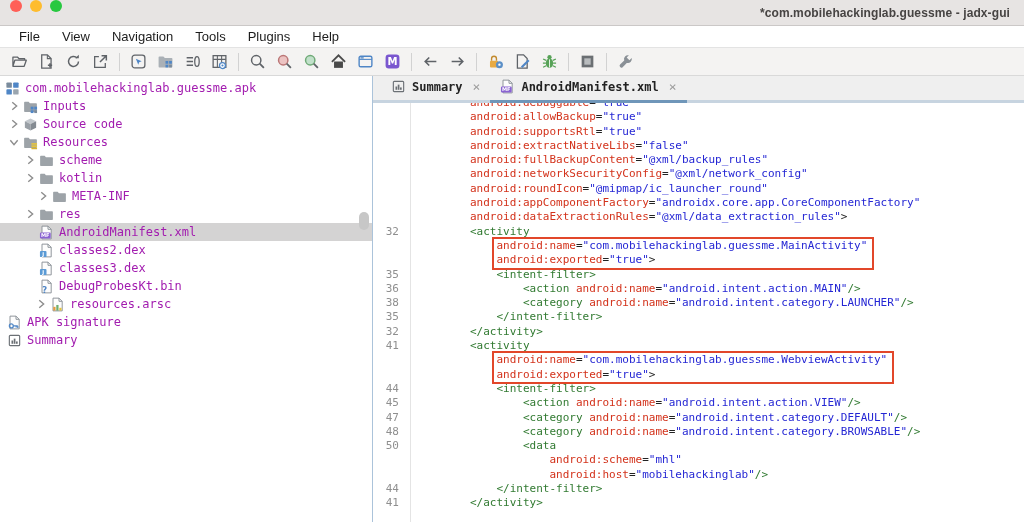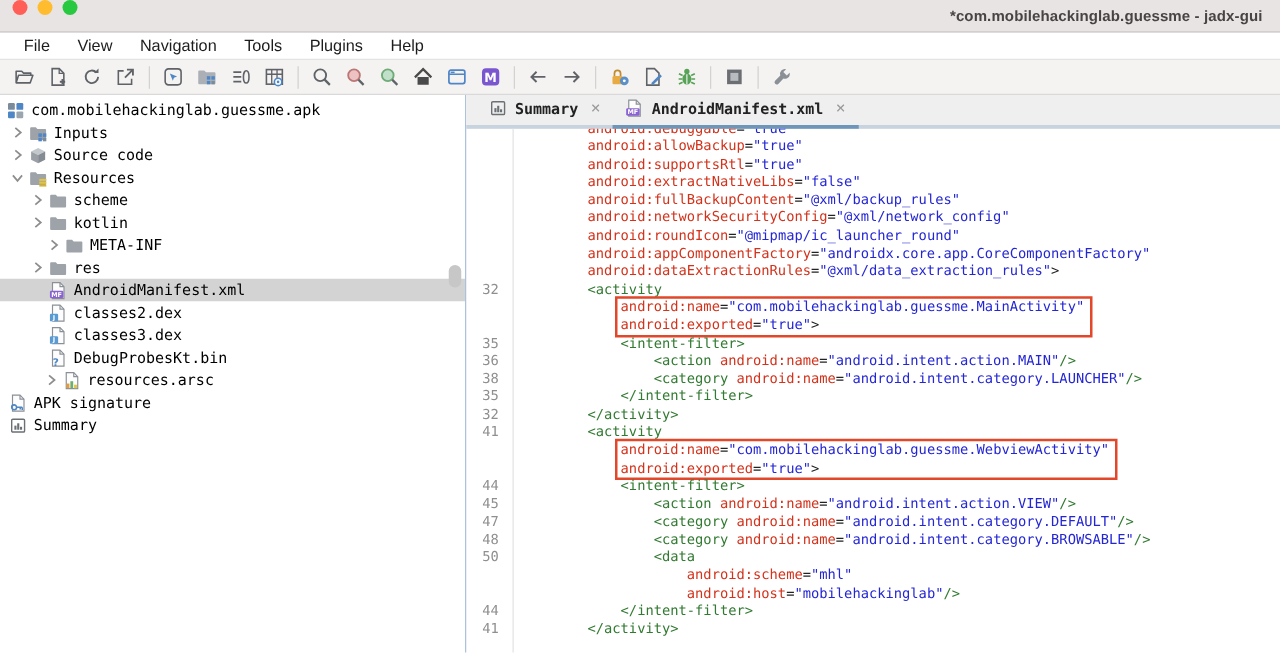--- a/index.html
+++ b/index.html
@@ -25,21 +25,21 @@
              display: flex; align-items: center; padding-left: 6px; }
   .tb-btn { width: 27px; height: 24px; display: flex; align-items: center; justify-content: center;
             border-radius: 4px; }
   .tb-sep { width: 1px; height: 18px; background: #d2d2d2; margin: 0 5px; }
 
   
   .main { display: flex; height: 446px; }
 
   .sidebar { width: 372px; background: #fff; position: relative; flex: none; padding-top: 3px; }
   .tree-row { height: 18px; display: flex; align-items: center; white-space: nowrap;
-              font-family: "DejaVu Sans Mono", monospace; font-size: 12px; color: #000000; }
+              font-family: "DejaVu Sans Mono", monospace; font-size: 12px; color: #a21caf; }
   .tree-row.selected { background: var(--sel-bg); }
   .tree-chevron { width: 16px; height: 16px; flex: none; display: flex; align-items: center; justify-content: center; }
   .tree-icon { width: 16px; height: 16px; flex: none; display: flex; align-items: center; justify-content: center;
                margin-right: 5px; }
   .tree-label { padding-right: 8px; }
   .tree-scrollthumb { position: absolute; right: 3px; top: 136px; width: 10px; height: 18px;
                       background: #c7c7c7; border-radius: 5px; }
 
   .editor { flex: 1; border-left: 1px solid #abc3da; display: flex; flex-direction: column; background: #fff; min-width: 0; }
 

